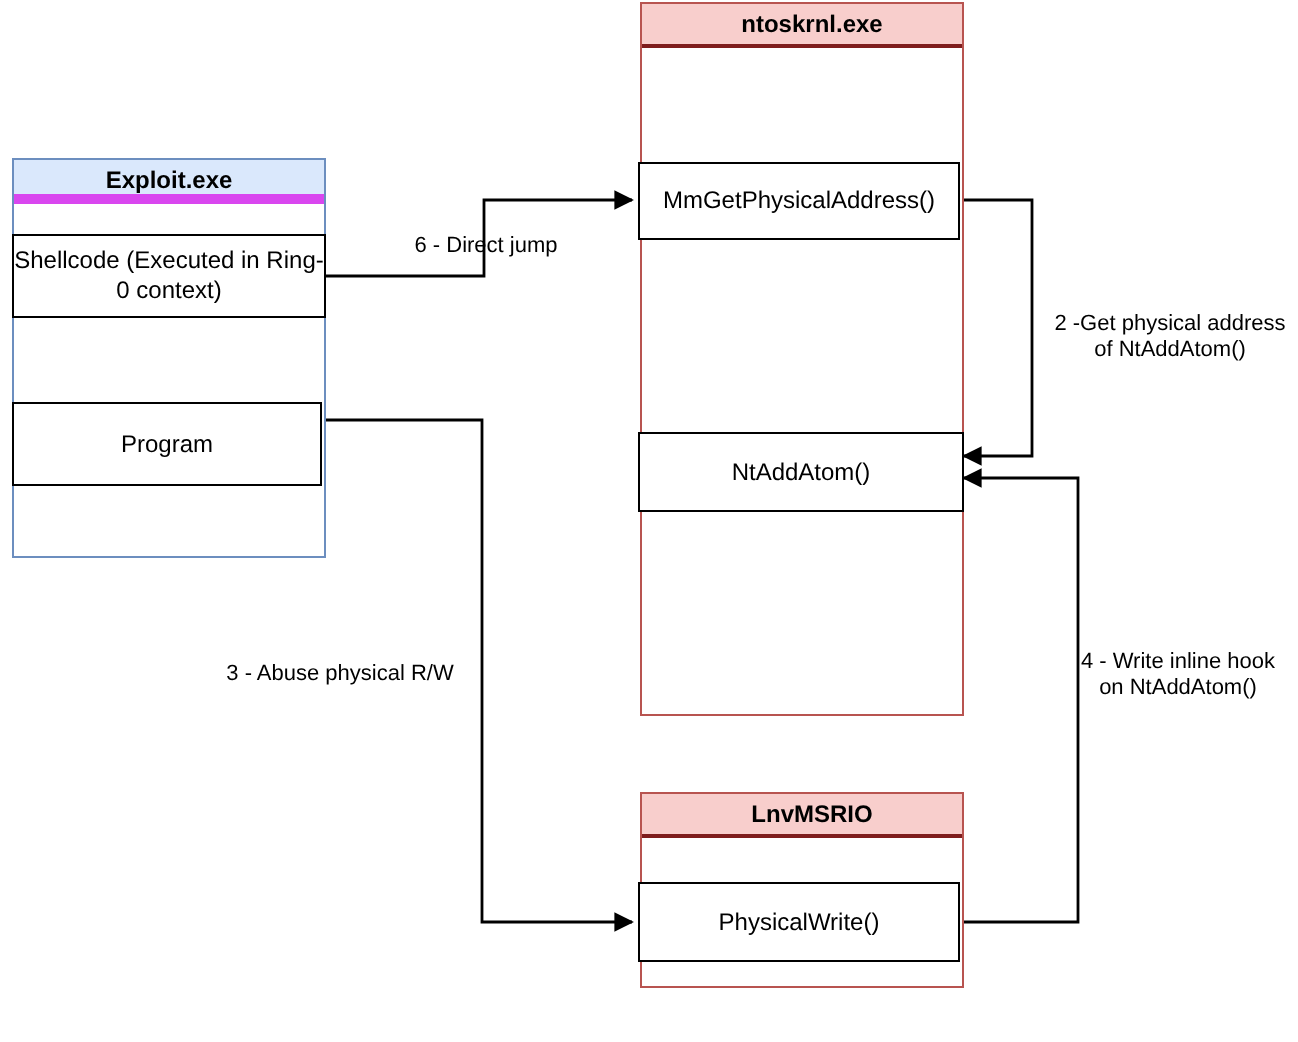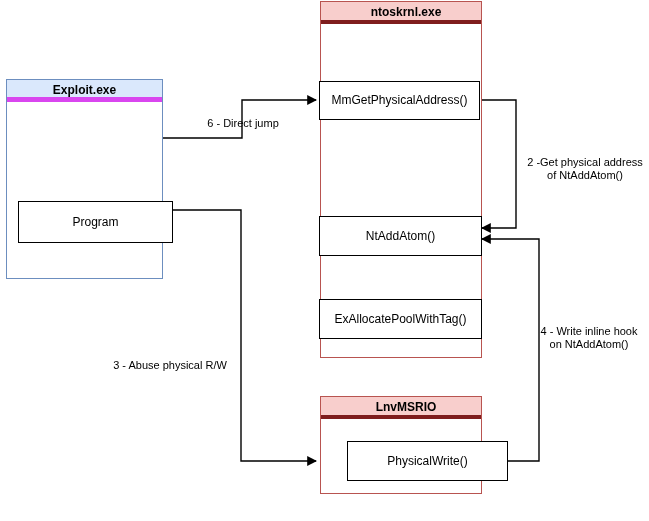--- a/index.html
+++ b/index.html
@@ -43,21 +43,21 @@
     top: 0;
     box-sizing: border-box;
     width: 100%;
     text-align: center;
     font-weight: bold;
     font-size: 12px;
     line-height: 21px;
     height: 22px;
   }
   .ctitle.blue { background: #dae8fc; border-bottom: 5px solid #d946ef; }
-  .ctitle.red  { background: #f8cecc; border-bottom: 4px solid #7f1d1d; padding-left: 10px; }
+  .ctitle.red  { background: #f8cecc; border-bottom: 2px solid #7f1d1d; padding-left: 10px; }
 
   
   .node {
     position: absolute;
     box-sizing: border-box;
     border: 1.4px solid #000000;
     background: #ffffff;
     display: flex;
     align-items: center;
     justify-content: flex-end;
@@ -98,52 +98,53 @@
 
     <path d="M 161 210 L 241 210 L 241 461 L 316 461" fill="none" stroke="#000000" stroke-width="1.4" marker-end="url(#arrow)"></path>
 
     <path d="M 480 461 L 539 461 L 539 239 L 482 239" fill="none" stroke="#000000" stroke-width="1.4" marker-end="url(#arrow)"></path>
   </svg>
 
   <div class="container blue" style="left:6px; top:79px; width:157px; height:200px;">
     <div class="ctitle blue">Exploit.exe</div>
   </div>
 
+  <div class="node" style="left:6px; top:117px; width:157px; height:42px;">
+    <span>Shellcode
+(Executed in Ring-0 context)</span>
+  </div>
 
-  <div class="node" style="left:6px; top:201px; width:155px; height:42px;margin-left:12px;">
+  <div class="node" style="left:6px; top:201px; width:155px; height:42px;">
     <span>Program</span>
   </div>
 
   <div class="container red" style="left:320px; top:1px; width:162px; height:357px;">
     <div class="ctitle red">ntoskrnl.exe</div>
   </div>
 
   <div class="node" style="left:319px; top:81px; width:161px; height:39px;">
     <span>MmGetPhysicalAddress()</span>
   </div>
 
   <div class="node" style="left:319px; top:216px; width:163px; height:40px;">
     <span>NtAddAtom()</span>
   </div>
 
-  <div class="node" style="left:319px; top:299px; width:163px; height:40px;">
-    <span>ExAllocatePoolWithTag()</span>
-  </div>
 
   <div class="container red" style="left:320px; top:396px; width:162px; height:98px;">
     <div class="ctitle red">LnvMSRIO</div>
   </div>
 
-  <div class="node" style="left:319px; top:441px; width:161px; height:40px;margin-left:28px;">
+  <div class="node" style="left:319px; top:441px; width:161px; height:40px;">
     <span>PhysicalWrite()</span>
   </div>
 
   <div class="edge-label" style="left:194px; top:117px; width:98px;">6 - Direct jump</div>
 
   <div class="edge-label" style="left:522px; top:156px; width:126px;">2 -Get physical address
 of NtAddAtom()</div>
 
-  <div class="edge-label" style="left:104px; top:331px; width:132px;margin-top:28px;">3 - Abuse physical R/W</div>
+  <div class="edge-label" style="left:104px; top:331px; width:132px;">3 - Abuse physical R/W</div>
 
   <div class="edge-label" style="left:530px; top:325px; width:118px;">4 - Write inline hook
 on NtAddAtom()</div>
 
 </div>
 
 </body></html>

